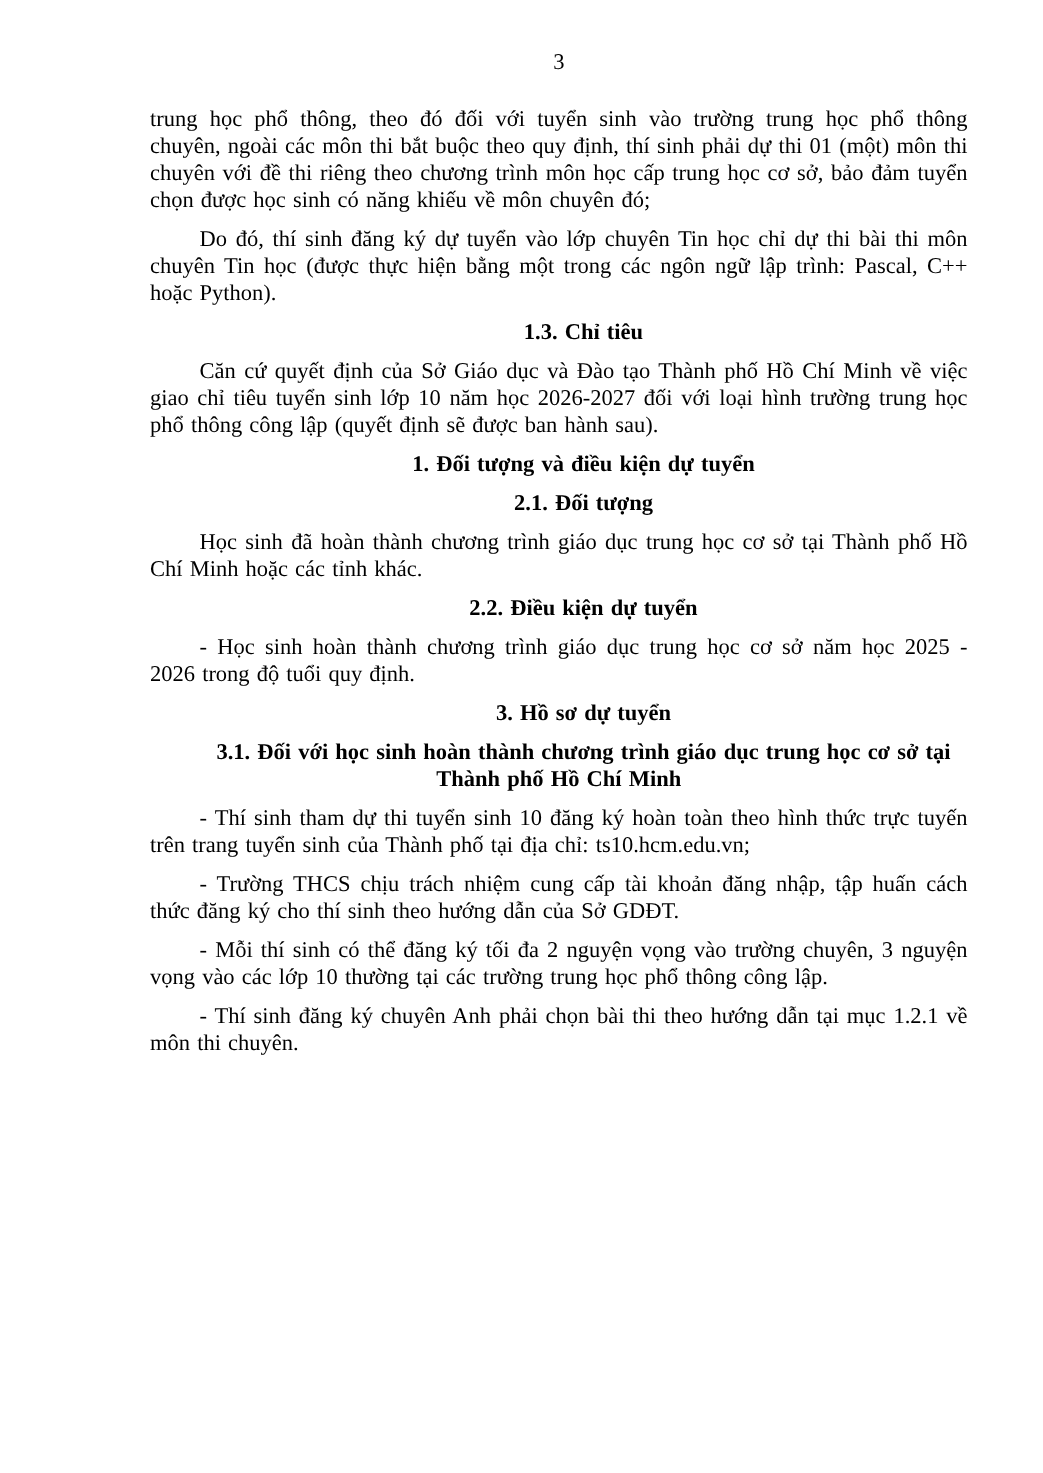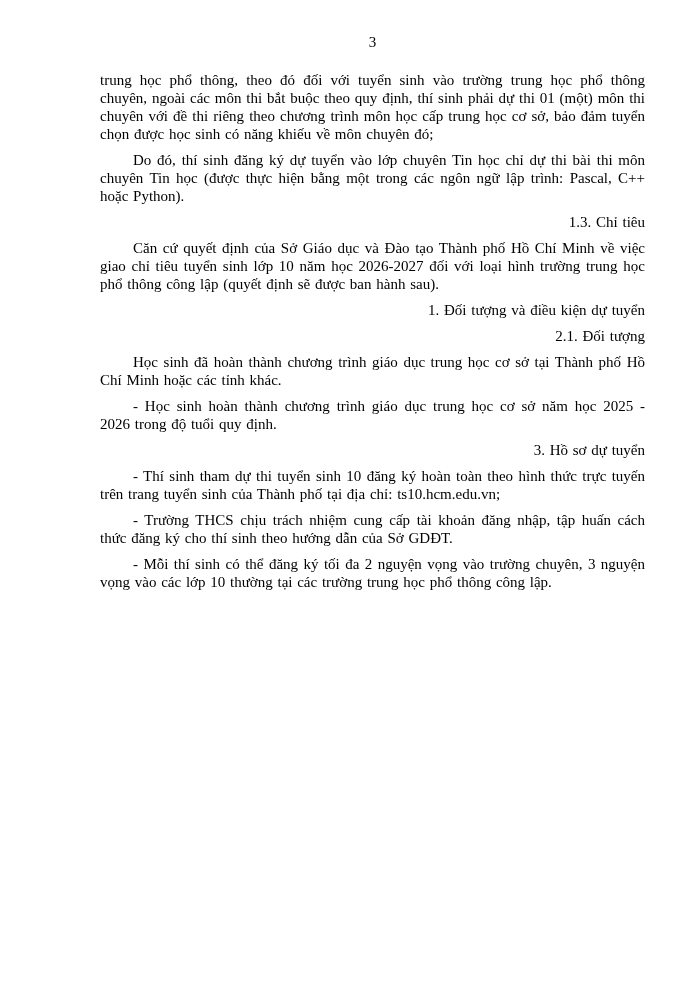--- a/index.html
+++ b/index.html
@@ -32,36 +32,39 @@
     text-indent: 33px;
     word-spacing: 1px;
   }
   .content p:first-child {
     margin-top: 11px;
   }
   .content p.no-indent {
     text-indent: 0;
   }
   .content p.heading {
-    font-weight: normal;
-    text-align: right;
+    font-weight: bold;
+    text-align: center;
   }
 </style>
 </head>
 <body>
 
 <div class="page">
   <div class="page-number">3</div>
   <div class="content">
       <p class="no-indent">trung học phổ thông, theo đó đối với tuyển sinh vào trường trung học phổ thông chuyên, ngoài các môn thi bắt buộc theo quy định, thí sinh phải dự thi 01 (một) môn thi chuyên với đề thi riêng theo chương trình môn học cấp trung học cơ sở, bảo đảm tuyển chọn được học sinh có năng khiếu về môn chuyên đó;</p>
       <p>Do đó, thí sinh đăng ký dự tuyển vào lớp chuyên Tin học chỉ dự thi bài thi môn chuyên Tin học (được thực hiện bằng một trong các ngôn ngữ lập trình: Pascal, C++ hoặc Python).</p>
       <p class="heading">1.3. Chỉ tiêu</p>
       <p>Căn cứ quyết định của Sở Giáo dục và Đào tạo Thành phố Hồ Chí Minh về việc giao chỉ tiêu tuyển sinh lớp 10 năm học 2026-2027 đối với loại hình trường trung học phổ thông công lập (quyết định sẽ được ban hành sau).</p>
       <p class="heading">1. Đối tượng và điều kiện dự tuyển</p>
       <p class="heading">2.1. Đối tượng</p>
       <p>Học sinh đã hoàn thành chương trình giáo dục trung học cơ sở tại Thành phố Hồ Chí Minh hoặc các tỉnh khác.</p>
+      <p class="heading">2.2. Điều kiện dự tuyển</p>
       <p>- Học sinh hoàn thành chương trình giáo dục trung học cơ sở năm học 2025 - 2026 trong độ tuổi quy định.</p>
       <p class="heading">3. Hồ sơ dự tuyển</p>
+      <p class="heading">3.1. Đối với học sinh hoàn thành chương trình giáo dục trung học cơ sở tại Thành phố Hồ Chí Minh</p>
       <p>- Thí sinh tham dự thi tuyển sinh 10 đăng ký hoàn toàn theo hình thức trực tuyến trên trang tuyển sinh của Thành phố tại địa chỉ: ts10.hcm.edu.vn;</p>
       <p>- Trường THCS chịu trách nhiệm cung cấp tài khoản đăng nhập, tập huấn cách thức đăng ký cho thí sinh theo hướng dẫn của Sở GDĐT.</p>
       <p>- Mỗi thí sinh có thể đăng ký tối đa 2 nguyện vọng vào trường chuyên, 3 nguyện vọng vào các lớp 10 thường tại các trường trung học phổ thông công lập.</p>
+      <p>- Thí sinh đăng ký chuyên Anh phải chọn bài thi theo hướng dẫn tại mục 1.2.1 về môn thi chuyên.</p>
     </div>
 </div>
 
 </body></html>

